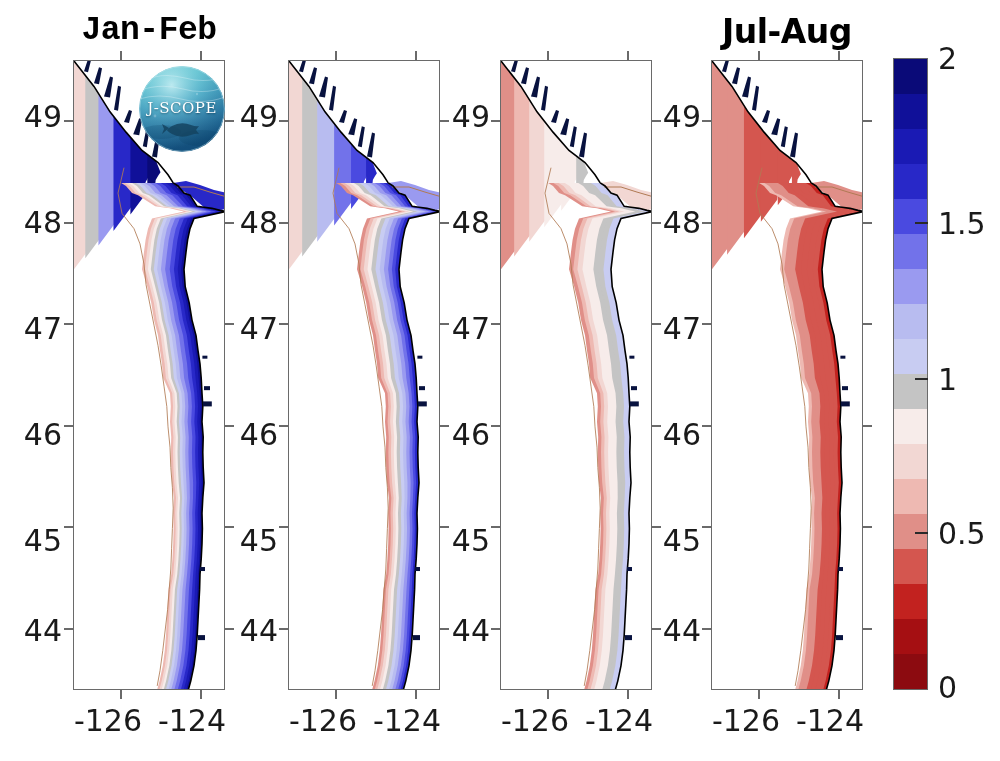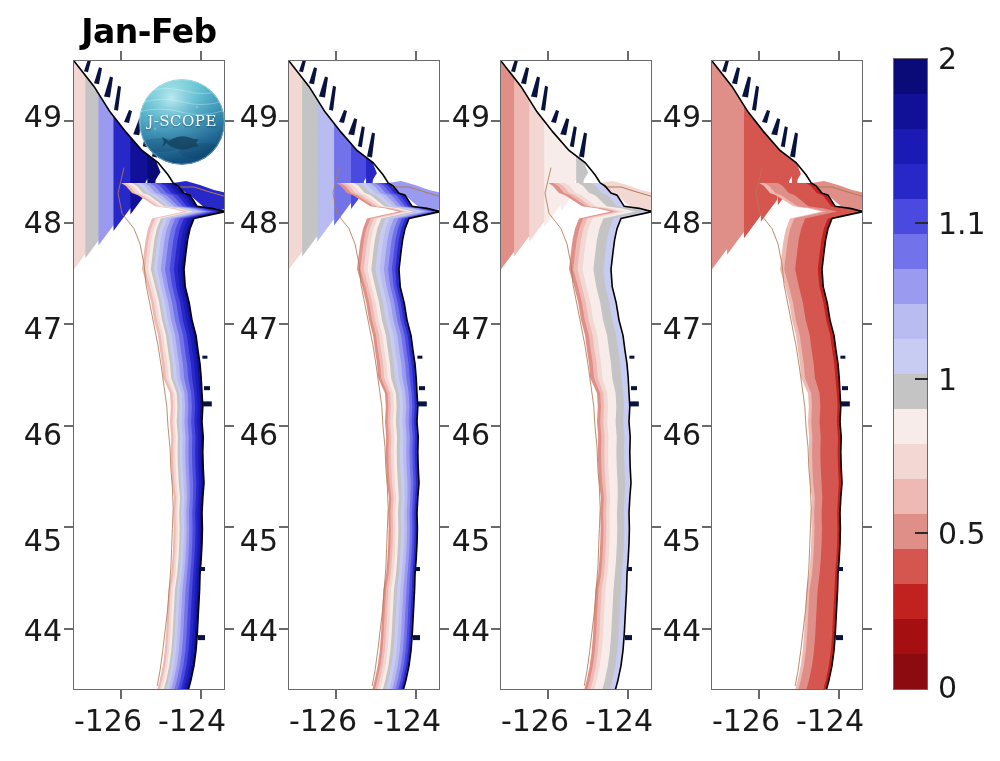--- a/index.html
+++ b/index.html
@@ -27,21 +27,22 @@
     font-size:15px;letter-spacing:0.5px;font-family:"DejaVu Serif","Liberation Serif",serif;
     text-shadow:0 1px 2px rgba(0,40,60,.55);}
 
   svg{display:block;}
 </style>
 </head>
 <body>
 
 <div id="fig">
 
-  <div class="panel-title" style="left:73px;top:12px;width:152px;">Jan-Feb</div>
+  <div class="panel-title" style="left:73px;top:12px;width:152px;font-family:Liberation Mono, monospace;">Jan-Feb</div>
+  <div class="panel-title" style="left:711px;top:12px;width:152px;">Jul-Aug</div>
 
   <div class="ytick-label" style="left:8px;top:99px;width:54px;">49</div>
   <div class="ytick-label" style="left:8px;top:205px;width:54px;">48</div>
   <div class="ytick-label" style="left:8px;top:311px;width:54px;">47</div>
   <div class="ytick-label" style="left:8px;top:417px;width:54px;">46</div>
   <div class="ytick-label" style="left:8px;top:523px;width:54px;">45</div>
   <div class="ytick-label" style="left:8px;top:613px;width:54px;">44</div>
 
   <div class="ytick-label" style="left:224px;top:99px;width:54px;">49</div>
   <div class="ytick-label" style="left:224px;top:205px;width:54px;">48</div>
@@ -67,21 +68,21 @@
   <div class="xtick-label" style="left:68px;top:703px;width:80px;">-126</div>
   <div class="xtick-label" style="left:152px;top:703px;width:80px;">-124</div>
   <div class="xtick-label" style="left:283px;top:703px;width:80px;">-126</div>
   <div class="xtick-label" style="left:367px;top:703px;width:80px;">-124</div>
   <div class="xtick-label" style="left:495px;top:703px;width:80px;">-126</div>
   <div class="xtick-label" style="left:579px;top:703px;width:80px;">-124</div>
   <div class="xtick-label" style="left:706px;top:703px;width:80px;">-126</div>
   <div class="xtick-label" style="left:790px;top:703px;width:80px;">-124</div>
 
   <div class="cbar-label" style="left:938px;top:41px;">2</div>
-  <div class="cbar-label" style="left:938px;top:206px;">1.1</div>
+  <div class="cbar-label" style="left:938px;top:206px;">1.5</div>
   <div class="cbar-label" style="left:938px;top:362px;">1</div>
   <div class="cbar-label" style="left:938px;top:516px;">0.5</div>
   <div class="cbar-label" style="left:938px;top:670px;">0</div>
 
   <div class="cbar" id="cbar" style="left:893px;top:58px;width:35px;height:632px;">
       <div class="cbar-band" style="height: 5.55556%; background: rgb(10, 10, 120);"></div>
       <div class="cbar-band" style="height: 5.55556%; background: rgb(16, 16, 153);"></div>
       <div class="cbar-band" style="height: 5.55556%; background: rgb(26, 26, 180);"></div>
       <div class="cbar-band" style="height: 5.55556%; background: rgb(40, 40, 200);"></div>
       <div class="cbar-band" style="height: 5.55556%; background: rgb(74, 74, 224);"></div>
@@ -329,21 +330,21 @@
             <rect x="128.80000000000004" y="340.4032258064516" width="9" height="5" fill="#08123f"></rect>
             <rect x="130.00000000000009" y="325.1612903225808" width="6" height="4" fill="#08123f"></rect>
             <rect x="124.00000000000044" y="574.112903225806" width="7" height="5" fill="#08123f"></rect>
             <rect x="126.00000000000033" y="506.03225806451627" width="5" height="4" fill="#08123f"></rect>
             <rect x="128.4000000000004" y="294.67741935483843" width="5" height="3" fill="#08123f"></rect>
           </g>
         </g>
       </svg>
     </div>
 
-  <div class="logo" style="left:139px;top:79px;width:86px;height:86px;">
+  <div class="logo" style="left:139px;top:66px;width:86px;height:86px;">
     <svg width="86" height="86" viewBox="0 0 86 86">
       <defs>
         <linearGradient id="oceanG" x1="0" y1="0" x2="0.25" y2="1">
           <stop offset="0%" stop-color="#7fd4dc"></stop>
           <stop offset="22%" stop-color="#5cc0cf"></stop>
           <stop offset="48%" stop-color="#3f9fc0"></stop>
           <stop offset="72%" stop-color="#2a7aa6"></stop>
           <stop offset="100%" stop-color="#14507e"></stop>
         </linearGradient>
         <radialGradient id="glow" cx="0.38" cy="0.22" r="0.75">

